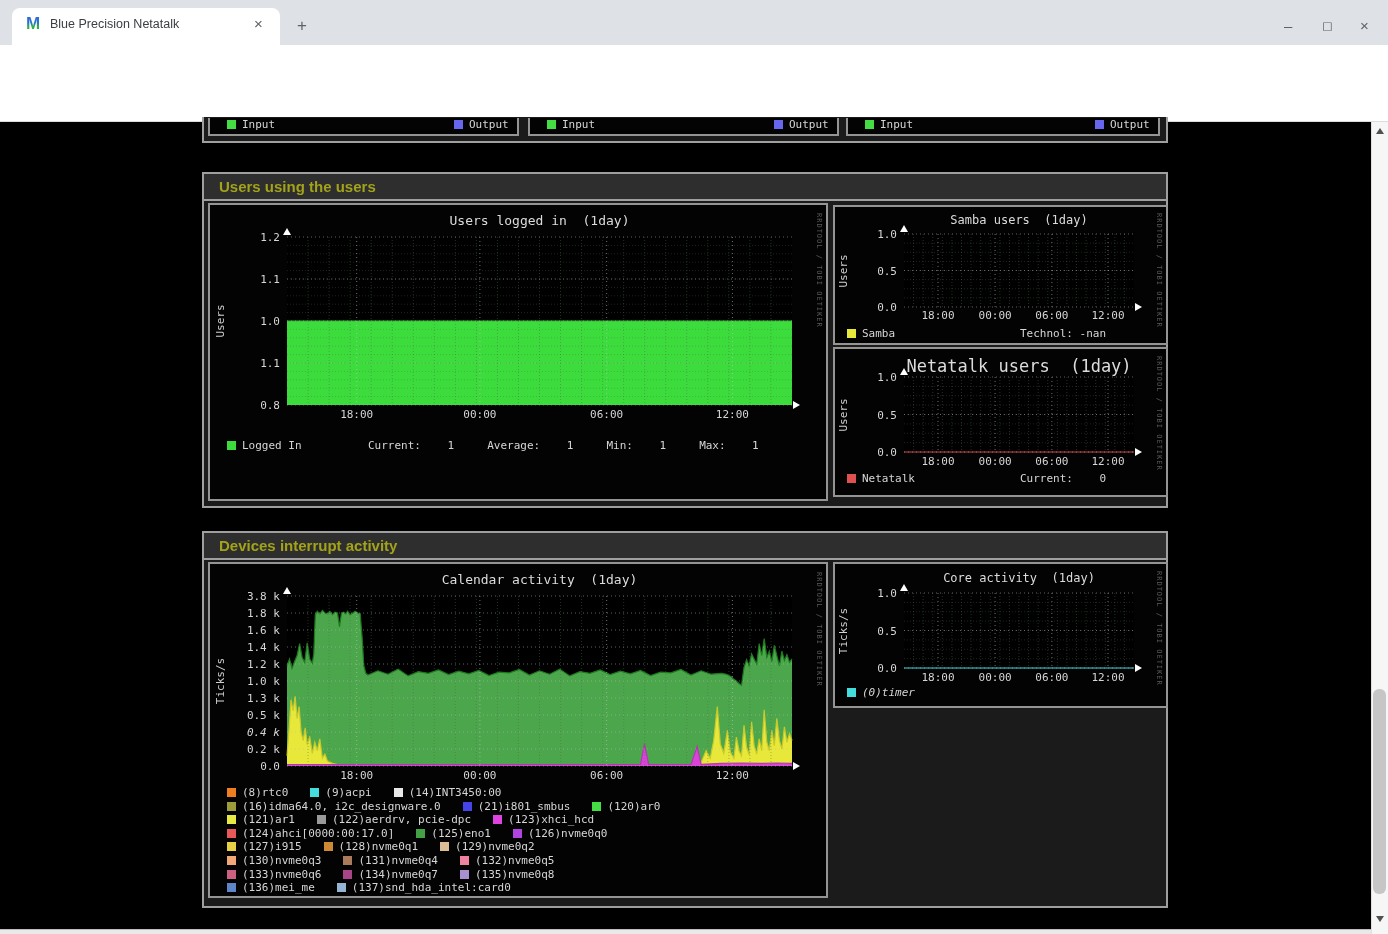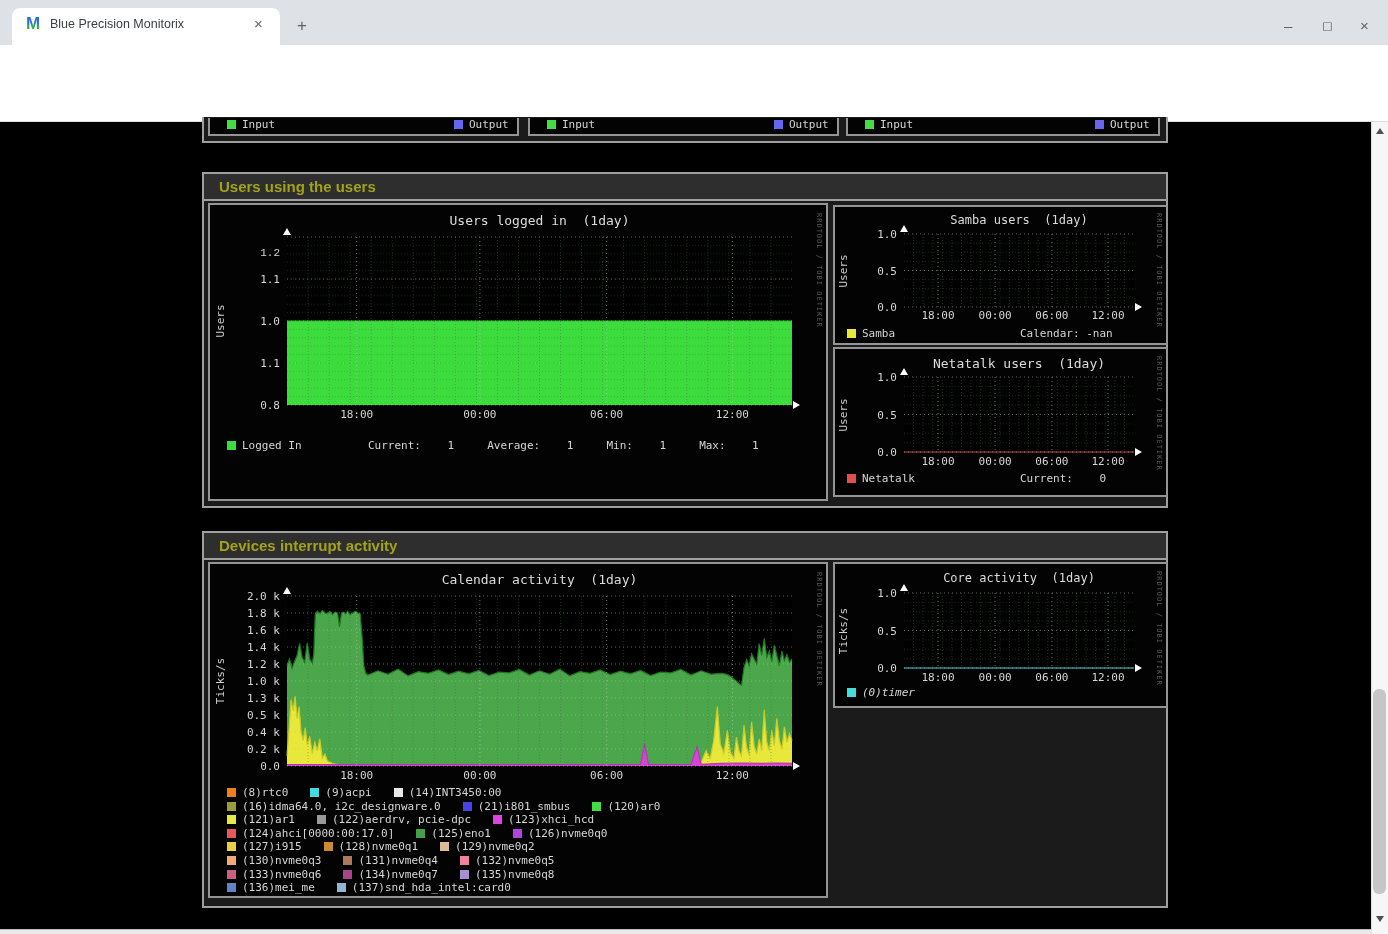--- a/index.html
+++ b/index.html
@@ -55,21 +55,21 @@
   #sb-thumb{left:1373px;top:689px;width:13px;height:205px;background:#c6c6c6;border-radius:6px;}
   .sb-arrow{left:1376px;width:0;height:0;border-left:4px solid transparent;border-right:4px solid transparent;}
   #bottomstrip{left:0;top:929px;width:1388px;height:5px;background:#e9e9e9;border-top:1px solid #bdbdbd;}
 </style>
 </head>
 <body>
 
 <div class="abs" id="tabstrip">
   <div class="abs" id="tab"></div>
   <div class="abs" id="tab-favicon">M</div>
-  <div class="abs" id="tab-title">Blue Precision Monitorix</div>
+  <div class="abs" id="tab-title">Blue Precision Netatalk</div>
   <div class="abs" id="tab-close">×</div>
   <div class="abs" id="newtab-btn">+</div>
   <div class="abs winctl" style="left:1284px">–</div>
   <div class="abs winctl" style="left:1322px;font-size:13px;top:18px">◻</div>
   <div class="abs winctl" style="left:1360px">×</div>
 </div>
 
 <div class="abs" id="toolbar">
   <div class="abs navic" style="left:22px">←</div>
   <div class="abs navic dis" style="left:46px">→</div>
@@ -190,21 +190,21 @@
   <div class="sec-header">Users using the users</div>
 </div>
 
 <div class="section" style="left:202px;top:531px;width:962px;height:373px">
   <div class="sec-header">Devices interrupt activity</div>
 </div>
 
 <div class="panel" style="left:208px;top:203px;width:616px;height:294px">
     <div class="gtitle" style="left: 329.5px; top: 8px; font-size: 13px;">Users logged in  (1day)</div>
     <div class="ylab" style="left: 4px; top: 116px; transform: rotate(180deg) translateY(50%);">Users</div>
-    <div class="ytick" style="left: 10px; top: 42px; font-family: Liberation Mono, monospace;">1.2</div>
+    <div class="ytick" style="left: 10px; top: 26px;">1.2</div>
     <div class="ytick" style="left: 10px; top: 68px;">1.1</div>
     <div class="ytick" style="left: 10px; top: 110px;">1.0</div>
     <div class="ytick" style="left: 10px; top: 152px;">1.1</div>
     <div class="ytick" style="left: 10px; top: 194px;">0.8</div>
     <div class="xtick" style="left: 146.69px; top: 203px;">18:00</div>
     <div class="xtick" style="left: 269.91px; top: 203px;">00:00</div>
     <div class="xtick" style="left: 396.665px; top: 203px;">06:00</div>
     <div class="xtick" style="left: 522.41px; top: 203px;">12:00</div>
     <svg width="505" height="168" style="position: absolute; left: 77px; top: 32px; background: rgb(0, 0, 0); overflow: visible;">
       <polygon points="0,168 0.0,84.0 505.0,84.0 505,168" fill="#3ddc3d"></polygon>
@@ -313,24 +313,24 @@
       <line x1="0" y1="73" x2="230" y2="73" stroke="rgba(190,190,190,0.5)" stroke-dasharray="1,3"></line>
       <line x1="34.04" y1="0" x2="34.04" y2="73" stroke="rgba(200,200,200,0.55)" stroke-dasharray="1,3"></line>
       <line x1="91.08" y1="0" x2="91.08" y2="73" stroke="rgba(200,200,200,0.55)" stroke-dasharray="1,3"></line>
       <line x1="147.89000000000001" y1="0" x2="147.89000000000001" y2="73" stroke="rgba(200,200,200,0.55)" stroke-dasharray="1,3"></line>
       <line x1="204.01" y1="0" x2="204.01" y2="73" stroke="rgba(200,200,200,0.55)" stroke-dasharray="1,3"></line>
     </svg>
     <div class="arrow-up" style="left: 65px; top: 18px;"></div>
     <div class="arrow-right" style="left: 300px; top: 96px;"></div>
     <div class="wm" style="right: 3px; top: 6px;">RRDTOOL / TOBI OETIKER</div>
     <div class="legend" style="left: 12px; top: 120px;"><span class="lgsq" style="background: rgb(232, 232, 58);"></span>Samba</div>
-    <div class="legend" style="left: 185px; top: 120px;">Calendar: -nan</div>
+    <div class="legend" style="left: 185px; top: 120px;">Technol: -nan</div>
   </div>
 <div class="panel" style="left:833px;top:347px;width:331px;height:146px">
-    <div class="gtitle" style="left: 184px; top: 7px; font-size: 13px;">Netatalk users  (1day)</div>
+    <div class="gtitle" style="left: 184px; top: 7px; font-size: 17px;">Netatalk users  (1day)</div>
     <div class="ylab" style="left: 2px; top: 65.5px; transform: rotate(180deg) translateY(50%);">Users</div>
     <div class="ytick" style="left: 2px; top: 22px;">1.0</div>
     <div class="ytick" style="left: 2px; top: 59.5px;">0.5</div>
     <div class="ytick" style="left: 2px; top: 97px;">0.0</div>
     <div class="xtick" style="left: 103.04px; top: 106px;">18:00</div>
     <div class="xtick" style="left: 160.08px; top: 106px;">00:00</div>
     <div class="xtick" style="left: 216.89px; top: 106px;">06:00</div>
     <div class="xtick" style="left: 273.01px; top: 106px;">12:00</div>
     <svg width="230" height="75" style="position: absolute; left: 69px; top: 28px; background: rgb(0, 0, 0); overflow: visible;">
       <polyline points="0.0,75.0 230.0,75.0" fill="none" stroke="#cc4444" stroke-width="1.2"></polyline>
@@ -374,29 +374,29 @@
     </svg>
     <div class="arrow-up" style="left: 65px; top: 19px;"></div>
     <div class="arrow-right" style="left: 300px; top: 99px;"></div>
     <div class="wm" style="right: 3px; top: 7px;">RRDTOOL / TOBI OETIKER</div>
     <div class="legend" style="left: 12px; top: 123px;"><span class="lgsq" style="background: rgb(224, 80, 80);"></span>Netatalk</div>
     <div class="legend" style="left: 185px; top: 123px;">Current:    0</div>
   </div>
 <div class="panel" style="left:208px;top:562px;width:616px;height:332px">
     <div class="gtitle" style="left: 329.5px; top: 8px; font-size: 13px;">Calendar activity  (1day)</div>
     <div class="ylab" style="left: 4px; top: 117px; transform: rotate(180deg) translateY(50%);">Ticks/s</div>
-    <div class="ytick" style="left: 10px; top: 26px;">2.0 k</div>
+    <div class="ytick" style="left: 10px; top: 26px;">3.8 k</div>
     <div class="ytick" style="left: 10px; top: 43px;">1.8 k</div>
     <div class="ytick" style="left: 10px; top: 60px;">1.6 k</div>
     <div class="ytick" style="left: 10px; top: 77px;">1.4 k</div>
     <div class="ytick" style="left: 10px; top: 94px;">1.2 k</div>
     <div class="ytick" style="left: 10px; top: 111px;">1.0 k</div>
     <div class="ytick" style="left: 10px; top: 128px;">1.3 k</div>
     <div class="ytick" style="left: 10px; top: 145px;">0.5 k</div>
-    <div class="ytick" style="left: 10px; top: 162px;">0.4 k</div>
+    <div class="ytick" style="left: 10px; top: 162px; font-style: italic;">0.4 k</div>
     <div class="ytick" style="left: 10px; top: 179px;">0.2 k</div>
     <div class="ytick" style="left: 10px; top: 196px;">0.0</div>
     <div class="xtick" style="left: 146.69px; top: 205px;">18:00</div>
     <div class="xtick" style="left: 269.91px; top: 205px;">00:00</div>
     <div class="xtick" style="left: 396.665px; top: 205px;">06:00</div>
     <div class="xtick" style="left: 522.41px; top: 205px;">12:00</div>
     <svg width="505" height="170" style="position: absolute; left: 77px; top: 32px; background: rgb(0, 0, 0); overflow: visible;">
       <polygon points="0,170 0.0,69.7 2.5,62.9 5.0,72.3 7.6,65.5 10.1,59.5 12.6,47.6 15.1,61.2 17.7,66.3 20.2,46.8 22.7,62.9 25.3,67.2 26.8,57.8 28.3,18.7 30.3,15.3 32.8,17.8 35.4,14.4 37.9,17.0 40.4,17.8 42.9,15.3 45.4,18.7 48.0,16.2 50.5,17.0 52.5,30.6 54.5,17.0 56.6,16.2 58.6,17.8 60.6,15.3 63.1,18.7 65.7,17.0 68.2,15.3 70.7,17.0 73.2,17.8 75.2,42.5 76.8,69.7 78.8,77.3 80.8,79.0 90.9,74.8 101.0,78.2 111.1,73.1 121.2,79.9 131.3,75.6 141.4,77.3 151.5,74.0 161.6,78.6 171.7,75.2 181.8,77.8 191.9,74.4 202.0,79.5 212.1,76.1 222.2,76.9 232.3,73.5 242.4,79.0 252.5,74.8 262.6,78.2 272.7,73.1 282.8,79.9 292.9,75.6 303.0,77.3 313.1,74.0 323.2,78.6 333.3,75.2 343.4,77.8 353.5,74.4 363.6,79.5 373.7,76.1 383.8,76.9 393.9,73.5 404.0,79.0 414.1,74.8 424.2,78.2 434.3,77.3 439.4,78.2 444.4,80.8 446.9,83.3 449.4,85.0 452.0,87.5 454.5,89.3 457.0,71.4 459.6,63.8 462.1,69.7 464.6,57.8 467.1,62.9 469.7,68.0 472.2,47.6 474.7,59.5 477.2,42.5 479.8,61.2 482.3,55.2 484.8,65.5 487.3,49.3 489.8,59.5 492.4,69.7 494.9,55.2 497.4,64.6 499.9,58.6 502.5,66.3 505.0,62.9 505,170" fill="#4ca64c"></polygon>
       <polyline points="0.0,69.7 2.5,62.9 5.0,72.3 7.6,65.5 10.1,59.5 12.6,47.6 15.1,61.2 17.7,66.3 20.2,46.8 22.7,62.9 25.3,67.2 26.8,57.8 28.3,18.7 30.3,15.3 32.8,17.8 35.4,14.4 37.9,17.0 40.4,17.8 42.9,15.3 45.4,18.7 48.0,16.2 50.5,17.0 52.5,30.6 54.5,17.0 56.6,16.2 58.6,17.8 60.6,15.3 63.1,18.7 65.7,17.0 68.2,15.3 70.7,17.0 73.2,17.8 75.2,42.5 76.8,69.7 78.8,77.3 80.8,79.0 90.9,74.8 101.0,78.2 111.1,73.1 121.2,79.9 131.3,75.6 141.4,77.3 151.5,74.0 161.6,78.6 171.7,75.2 181.8,77.8 191.9,74.4 202.0,79.5 212.1,76.1 222.2,76.9 232.3,73.5 242.4,79.0 252.5,74.8 262.6,78.2 272.7,73.1 282.8,79.9 292.9,75.6 303.0,77.3 313.1,74.0 323.2,78.6 333.3,75.2 343.4,77.8 353.5,74.4 363.6,79.5 373.7,76.1 383.8,76.9 393.9,73.5 404.0,79.0 414.1,74.8 424.2,78.2 434.3,77.3 439.4,78.2 444.4,80.8 446.9,83.3 449.4,85.0 452.0,87.5 454.5,89.3 457.0,71.4 459.6,63.8 462.1,69.7 464.6,57.8 467.1,62.9 469.7,68.0 472.2,47.6 474.7,59.5 477.2,42.5 479.8,61.2 482.3,55.2 484.8,65.5 487.3,49.3 489.8,59.5 492.4,69.7 494.9,55.2 497.4,64.6 499.9,58.6 502.5,66.3 505.0,62.9" fill="none" stroke="#1d7a1d" stroke-width="1.2"></polyline>
       <polygon points="0,170 0.0,159.8 2.0,134.3 4.0,103.7 6.1,114.8 8.1,100.3 10.1,122.4 12.1,110.5 14.1,136.0 16.2,144.5 18.2,131.8 20.2,148.8 22.7,140.3 25.3,157.3 27.8,146.2 30.3,154.7 32.8,142.8 35.4,162.3 37.9,158.1 40.4,164.9 45.4,167.4 50.5,168.7 75.8,168.7 101.0,169.0 151.5,169.0 202.0,169.0 252.5,169.0 303.0,169.0 353.5,169.0 404.0,168.7 414.1,166.6 419.1,154.7 423.2,162.3 426.7,144.5 430.3,110.5 433.3,147.9 436.8,157.3 440.4,134.3 443.4,156.4 446.9,162.3 449.4,141.1 452.0,154.7 454.5,159.8 457.0,129.2 459.6,151.3 462.1,158.9 464.6,125.8 467.1,149.6 469.7,158.1 472.2,142.8 474.7,154.7 477.2,113.9 479.8,146.2 482.3,154.7 484.8,134.3 487.3,149.6 489.8,122.4 492.4,144.5 494.9,153.0 497.4,130.9 499.9,146.2 502.5,137.7 505.0,144.5 505,170" fill="#e8e83a"></polygon>

